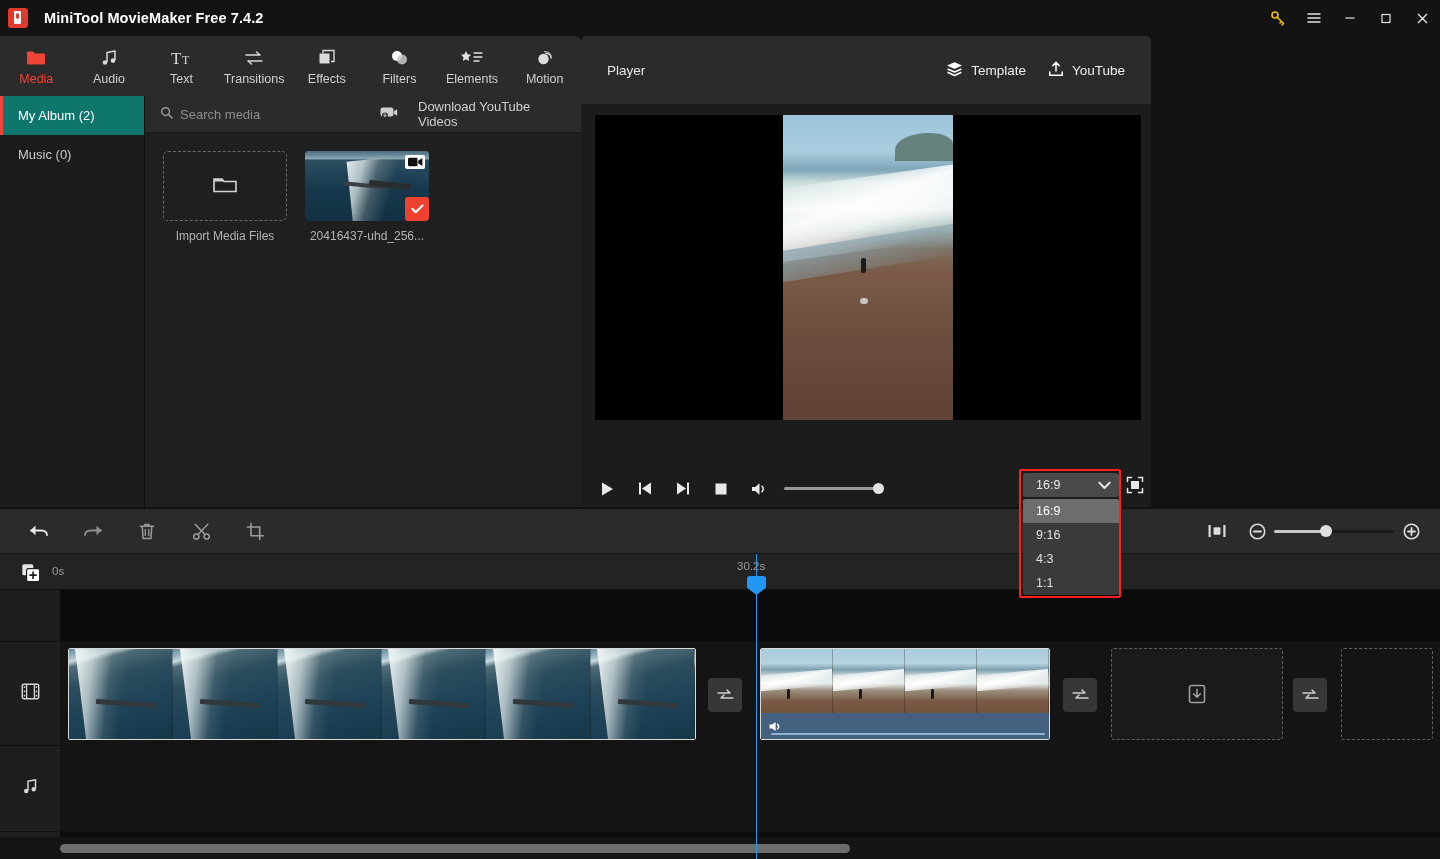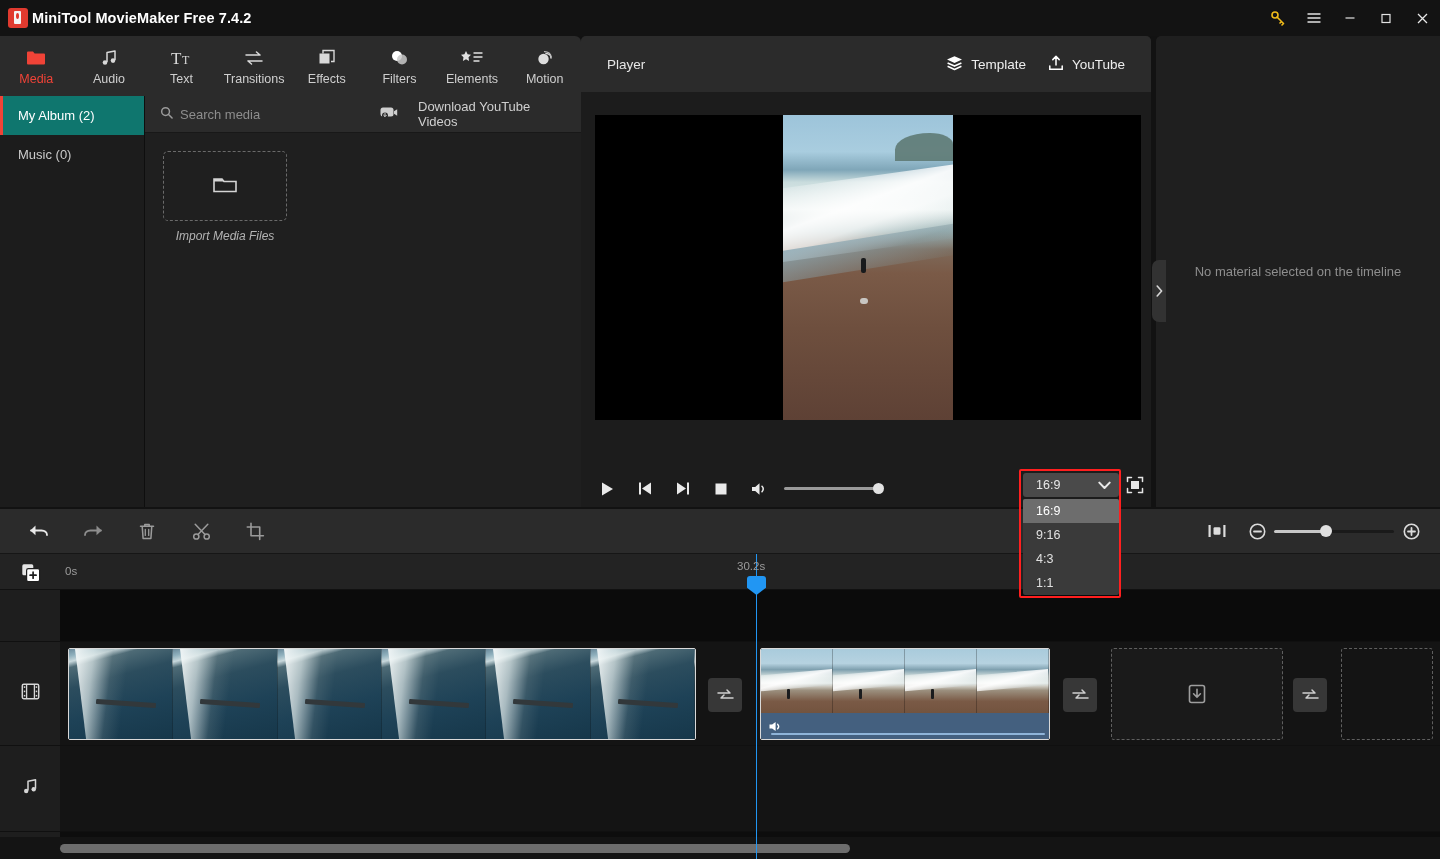--- a/index.html
+++ b/index.html
@@ -24,21 +24,21 @@
   }
   .tb-logo .book:after{
     content:""; position:absolute; left:6px; top:3px; width:7px; height:13px;
     background:#f4f4f4; border-radius:1px;
   }
   .tb-logo .book:before{
     content:""; position:absolute; left:8px; top:5px; width:3px; height:6px;
     background:#e03a2f; border-radius:50%; z-index:2;
   }
   .tb-title {
-    margin-left:4px; font-size:14.5px; font-weight:bold; color:#ffffff;
+    margin-left:16px; font-size:14.5px; font-weight:bold; color:#ffffff;
     letter-spacing:.1px;
   }
   .tb-right { margin-left:auto; display:flex; align-items:center; height:36px; }
   .tb-btn {
     width:36px; height:36px; display:flex; align-items:center; justify-content:center;
     cursor:pointer;
   }
   .tb-btn svg { display:block; }
 
   
@@ -79,21 +79,21 @@
   }
   .search-wrap { display:flex; align-items:center; gap:7px; padding-left:15px; flex:1 1 auto; cursor:text;}
   .search-wrap input {
     background:transparent; border:0; outline:0; color:#cfcfcf; font-size:13px;
     font-family:"Liberation Sans", sans-serif; width:200px;
   }
   .search-wrap input::placeholder { color:#8d8d8d; }
   .yt-dl { display:flex; align-items:center; gap:20px; padding-right:18px; font-size:13px; color:#cfcfcf; cursor:pointer; }
 
   .media-grid { padding:18px 0 0 18px; display:flex; flex-wrap:wrap; gap:18px 18px; width:420px; }
-  .mcell { width:124px;font-style:italic; }
+  .mcell { width:124px; }
   .import-box {
     width:124px; height:70px; border:1px dashed #6a6a6a; border-radius:5px;
     display:flex; align-items:center; justify-content:center; cursor:pointer;
   }
   .mcaption {
     margin-top:8px; font-size:12px; color:#b4b4b4; text-align:center;
     white-space:nowrap; overflow:hidden; text-overflow:ellipsis; width:124px;
   }
   .thumb {
     width:124px; height:70px; border-radius:3px; overflow:hidden; position:relative; cursor:pointer;
@@ -133,21 +133,21 @@
     content:""; position:absolute; left:0; top:38%; width:100%; height:16%;
     background:linear-gradient(180deg,#eef3f3,#b9c6c6);
     opacity:.9;
   }
 
   
   .player {
     position:absolute; left:581px; top:36px; width:570px; height:471px;
     background:#1c1c1c; border-radius:5px 5px 0 0;
   }
-  .player-head { height:56px; display:flex; align-items:center; background:#2b2b2b; border-radius:5px 5px 0 0;}
+  .player-head { height:68px; display:flex; align-items:center; background:#2b2b2b; border-radius:5px 5px 0 0;}
   .player-head .ptitle { font-size:13.5px; color:#e6e6e6; padding-left:26px; }
   .player-head .actions { margin-left:auto; display:flex; align-items:center; gap:22px; padding-right:26px;}
   .phact { display:flex; align-items:center; gap:8px; font-size:13.5px; color:#eee; cursor:pointer; }
 
   .stage {
     position:absolute; left:14px; top:79px; width:546px; height:305px; background:#000;
   }
   .stage .vclip {
     position:absolute; left:188px; top:0; width:170px; height:305px;
     background:linear-gradient(180deg,
@@ -498,20 +498,37 @@
             <span>
               <svg width="26" height="20" viewBox="0 0 26 20">
                   <path d="M2 5h8l2 2.5h12v10H2z" fill="none" stroke="#d4d4d4" stroke-width="1.6"></path>
                   <path d="M2 5h8l2 2.5H2z" fill="#d4d4d4"></path>
                 </svg>
             </span>
           </div>
           <div class="mcaption">Import Media Files</div>
         </div>
 
+        <div class="mcell">
+          <div class="thumb">
+            <div class="art-aerial"></div>
+            <div class="vid-badge">
+              <svg width="15" height="10" viewBox="0 0 15 10">
+                  <rect x="0" y="0.8" width="9.5" height="8.4" rx="1.2" fill="#111"></rect>
+                  <path d="M10.2 3.8L14.4 1v8l-4.2-2.8z" fill="#111"></path>
+                </svg>
+            </div>
+            <div class="chk">
+              <svg width="13" height="10" viewBox="0 0 13 10">
+                  <path d="M1.5 5l3.2 3.3L11.5 1.4" fill="none" stroke="#fff" stroke-width="2.1" stroke-linecap="round" stroke-linejoin="round"></path>
+                </svg>
+            </div>
+          </div>
+          <div class="mcaption">20416437-uhd_256...</div>
+        </div>
 
       </div>
     </div>
   </div>
 
   <div class="player">
     <div class="player-head">
       <div class="ptitle">Player</div>
       <div class="actions">
         <div class="phact">
@@ -599,28 +616,20 @@
     </div>
   </div>
 
   <div class="fullscreen-btn">
     <svg width="18" height="18" viewBox="0 0 18 18">
         <path d="M1.5 5.5v-4h4M16.5 5.5v-4h-4M1.5 12.5v4h4M16.5 12.5v4h-4" fill="none" stroke="#e6e6e6" stroke-width="1.5" stroke-linecap="round"></path>
         <rect x="5" y="5" width="8" height="8" fill="#e6e6e6"></rect>
       </svg>
   </div>
 
-  <div class="right-panel">
-    <div class="rp-collapse">
-      <svg width="7" height="12" viewBox="0 0 7 12">
-          <path d="M1.2 1l4.4 5-4.4 5" fill="none" stroke="#d6d6d6" stroke-width="1.6" stroke-linecap="round" stroke-linejoin="round"></path>
-        </svg>
-    </div>
-    <div class="rp-empty">No material selected on the timeline</div>
-  </div>
 
   <div class="tl-toolbar">
     <div class="tlb on first">
       <svg width="22" height="18" viewBox="0 0 22 18">
           <path d="M3 8.5h10.5c3.3 0 5.5 2 5.5 4.5" fill="none" stroke="#e9e9e9" stroke-width="1.8" stroke-linecap="round"></path>
           <path d="M7.5 3.6L2.4 8.6l5.1 4.6z" fill="#e9e9e9"></path>
         </svg>
     </div>
     <div class="tlb">
       <svg width="22" height="18" viewBox="0 0 22 18">
@@ -677,21 +686,21 @@
   <div class="timeline">
 
     <div class="ruler">
       <div class="add-track">
         <svg width="20" height="20" viewBox="0 0 20 20">
             <rect x="1.3" y="1.3" width="11" height="11" rx="1.6" fill="#e4e4e4"></rect>
             <rect x="5.6" y="5.6" width="13" height="13" rx="1.8" fill="#fff" stroke="#1e1e1e" stroke-width="1.2"></rect>
             <path d="M12.1 9.2v6M9.1 12.2h6" stroke="#1e1e1e" stroke-width="1.7" stroke-linecap="round"></path>
           </svg>
       </div>
-      <div class="rlabel" style="left:65px;text-align:right;">0s</div>
+      <div class="rlabel" style="left:52px;text-align:right;">0s</div>
     </div>
 
     <div class="tracks-head">
       <div class="thead-cell" style="--h:52px"></div>
       <div class="thead-cell" style="--h:104px">
         <span>
           <svg width="19" height="19" viewBox="0 0 19 19">
               <rect x="1.3" y="2.3" width="16.4" height="14.4" rx="1.4" fill="none" stroke="#d6d6d6" stroke-width="1.5"></rect>
               <path d="M5.6 2.3v14.4M13.4 2.3v14.4" stroke="#d6d6d6" stroke-width="1.3"></path>
               <rect x="2.8" y="4.3" width="1.5" height="1.6" fill="#d6d6d6"></rect>

